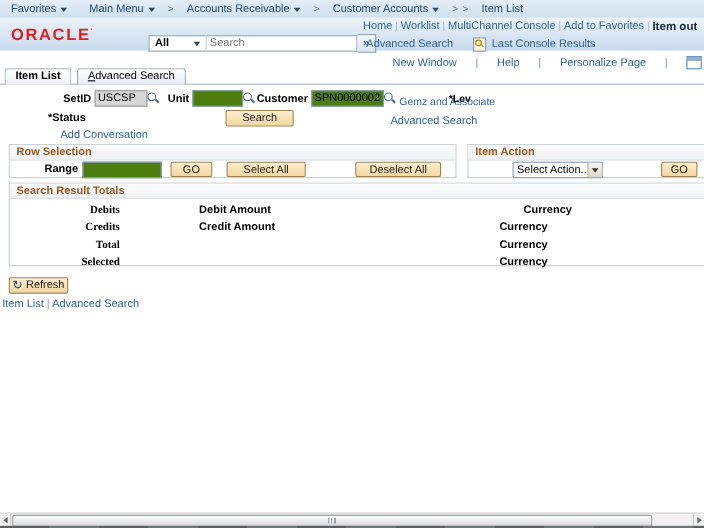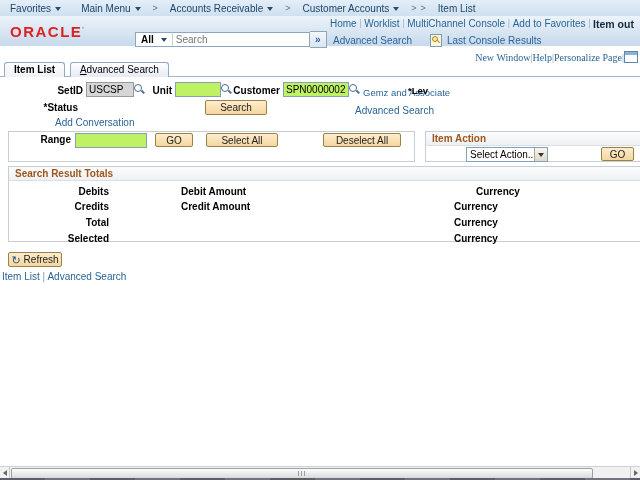--- a/index.html
+++ b/index.html
@@ -21,55 +21,55 @@
   .header{position:absolute;top:16px;left:0;right:0;height:30px;
     background:linear-gradient(#ecf3fa,#c7d9ec);}
   .logo{position:absolute;left:10px;top:7px;color:#e01f1f;font-weight:bold;font-size:15px;
     letter-spacing:1.5px;}
   .logo sup{font-size:6px;}
   .navlinks{position:absolute;top:2px;left:330px;right:6px;display:flex;align-items:flex-start;
     justify-content:space-between;height:13px;}
   .navlinks .pipe{color:#9db4cc;font-size:9px;}
   .signout{color:#16293d;font-weight:bold;font-size:10.5px;}
   .searchwrap{position:absolute;left:135px;top:16px;display:flex;align-items:center;height:15px;}
-  .scopebox{display:flex;align-items:center;gap:7px;background:#fff;border:1px solid #8da5bd;
+  .scopebox{display:flex;align-items:center;gap:22px;background:#fff;border:1px solid #8da5bd;
     border-right:none;height:13px;padding:0 5px;font-weight:bold;}
   .searchinput{width:130px;height:13px;border:1px solid #8da5bd;border-left:1px solid #c4d2e0;
     font-size:10px;padding:0 3px;font-family:"Liberation Sans",sans-serif;color:#444;}
   .gobtn{height:15px;width:16px;border:1px solid #8da5bd;border-left:none;
     background:linear-gradient(#f4f8fc,#d9e5f0);color:#2a5d9e;font-weight:bold;font-size:10px;
     display:flex;align-items:center;justify-content:center;cursor:pointer;}
   .srchlinks{position:absolute;left:333px;top:18px;display:flex;align-items:center;gap:5px;}
   .lsr-icon{width:10px;height:11px;background:#fdf6dc;border:1px solid #7d99b6;position:relative;display:inline-block;}
   .lsr-icon::before{content:"";position:absolute;left:1px;top:1px;width:4px;height:4px;
     border:1px solid #b08818;border-radius:50%;background:#f7e9a8;}
   .lsr-icon::after{content:"";position:absolute;left:6px;top:6px;width:3px;height:1px;
     background:#b08818;transform:rotate(45deg);}
 
   
-  .pagelinks{position:absolute;top:51px;right:2px;display:flex;align-items:center;gap:0;font-family:Liberation Serif, serif;}
+  .pagelinks{position:absolute;top:51px;right:2px;display:flex;align-items:center;gap:17px;}
   .pp-icon{width:12px;height:10px;border:1px solid #5b87b5;
     background:linear-gradient(#8fb0d3 0 3px,#fff 3px);display:inline-block;}
   .pipe{color:#7e99b5;}
 
   
   .tabbar{position:absolute;top:62px;left:0;right:0;height:15px;border-bottom:1px solid #a3b6cb;
     padding-left:4px;box-sizing:border-box;}
   .tab{display:inline-block;height:14px;line-height:14px;padding:0 9px;margin-right:2px;
     border:1px solid #93a8c2;border-bottom:none;border-radius:3px 3px 0 0;
     background:linear-gradient(#ffffff,#e4ebf4);cursor:pointer;vertical-align:bottom;}
   .tab.active{font-weight:bold;background:linear-gradient(#fdfdfe,#eef2f7);}
   .tab span{display:block;}
   .tab.inactive span::first-letter{text-decoration:underline;}
 
   
   .formarea{position:absolute;top:78px;left:0;right:0;height:52px;}
   .frow{position:absolute;left:0;right:0;height:16px;}
   .flabel{position:absolute;font-weight:bold;text-align:right;top:3px;}
-  .tbox{position:absolute;top:0;height:13px;border:1px solid #86a0ba;background:#bef264;
+  .tbox{position:absolute;top:0;height:13px;border:1px solid #86a0ba;background:#4d7c0f;
     font-size:10px;padding:0 2px;line-height:13px;}
   .tbox.disabled{background:#d6d6d6;border-color:#9a9a9a;}
   .lookup{position:absolute;top:1px;width:12px;height:12px;display:inline-block;cursor:pointer;}
   .lookup::before{content:"";position:absolute;left:1px;top:1px;width:6px;height:6px;
     border:1.5px solid #4a6d96;border-radius:50%;}
   .lookup::after{content:"";position:absolute;left:8px;top:8px;width:4px;height:1.5px;
     background:#4a6d96;transform:rotate(45deg);}
   .combo{position:absolute;top:0;height:15px;border:1px solid #86a0ba;background:#fff;
     display:flex;align-items:stretch;box-sizing:border-box;}
   .combo .ctext{flex:1;line-height:13px;padding:0 3px;overflow:hidden;white-space:nowrap;}
@@ -83,21 +83,21 @@
     font-size:10px;color:#222;cursor:pointer;font-family:"Liberation Sans",sans-serif;}
 
   
   .gbox{position:absolute;border:1px solid #c6cdd4;background:#fff;box-sizing:border-box;}
   .gtitle{height:13px;line-height:13px;padding:0 6px;font-weight:bold;color:#a0561a;
     background:linear-gradient(#fbfcfd,#eef1f4);border-bottom:1px solid #dadfe4;}
   .gcontent{position:relative;height:18px;}
 
   
   .trow{position:absolute;left:0;right:0;height:14px;}
-  .trow .tlabel{position:absolute;left:0;width:100px;text-align:right;font-weight:bold;}
+  .trow .tlabel{position:absolute;left:0;width:100px;text-align:right;font-weight:bold;font-family:Liberation Serif, serif;}
   .trow .tamount{position:absolute;left:172px;font-weight:bold;}
   .trow .tcur{position:absolute;font-weight:bold;left:445px;}
   .trow.first .tcur{left:467px;}
 
   .refreshbtn{position:absolute;left:8px;top:252px;width:54px;height:15px;gap:3px;}
   .ricon{color:#1f4f7c;font-size:11px;line-height:10px;}
   .bottomlinks{position:absolute;left:2px;top:271px;}
 
   
   .hscroll{position:absolute;left:0;right:0;top:466px;height:12px;background:#f1f1f1;
@@ -213,20 +213,21 @@
       <span class="flabel" style="left:18px;width:60px;">*Status</span>
       <button class="btn" style="position:absolute;left:205px;top:1px;width:62px;height:15px;">Search</button>
       <a style="position:absolute;left:355px;top:6px;">Advanced Search</a>
     </div>
     <div class="frow" style="top:39px;">
       <a style="position:absolute;left:55px;top:0;">Add Conversation</a>
     </div>
   </div>
 
   <div class="gbox" style="left:8px;top:131px;width:407px;height:31px;">
+    <div class="gtitle">Row Selection</div>
     <div class="gcontent">
       <span class="flabel" style="left:12px;width:50px;top:2px;">Range</span>
       <span class="tbox" style="left:66px;width:66px;top:1px;"></span>
       <button class="btn" style="position:absolute;left:146px;top:1px;width:38px;height:14px;">GO</button>
       <button class="btn" style="position:absolute;left:197px;top:1px;width:72px;height:14px;">Select All</button>
       <button class="btn" style="position:absolute;left:286px;top:1px;width:78px;height:14px;margin-left:28px;">Deselect All</button>
     </div>
   </div>
 
   <div class="gbox" style="left:425px;top:131px;width:216px;height:31px;border-right:none;">

